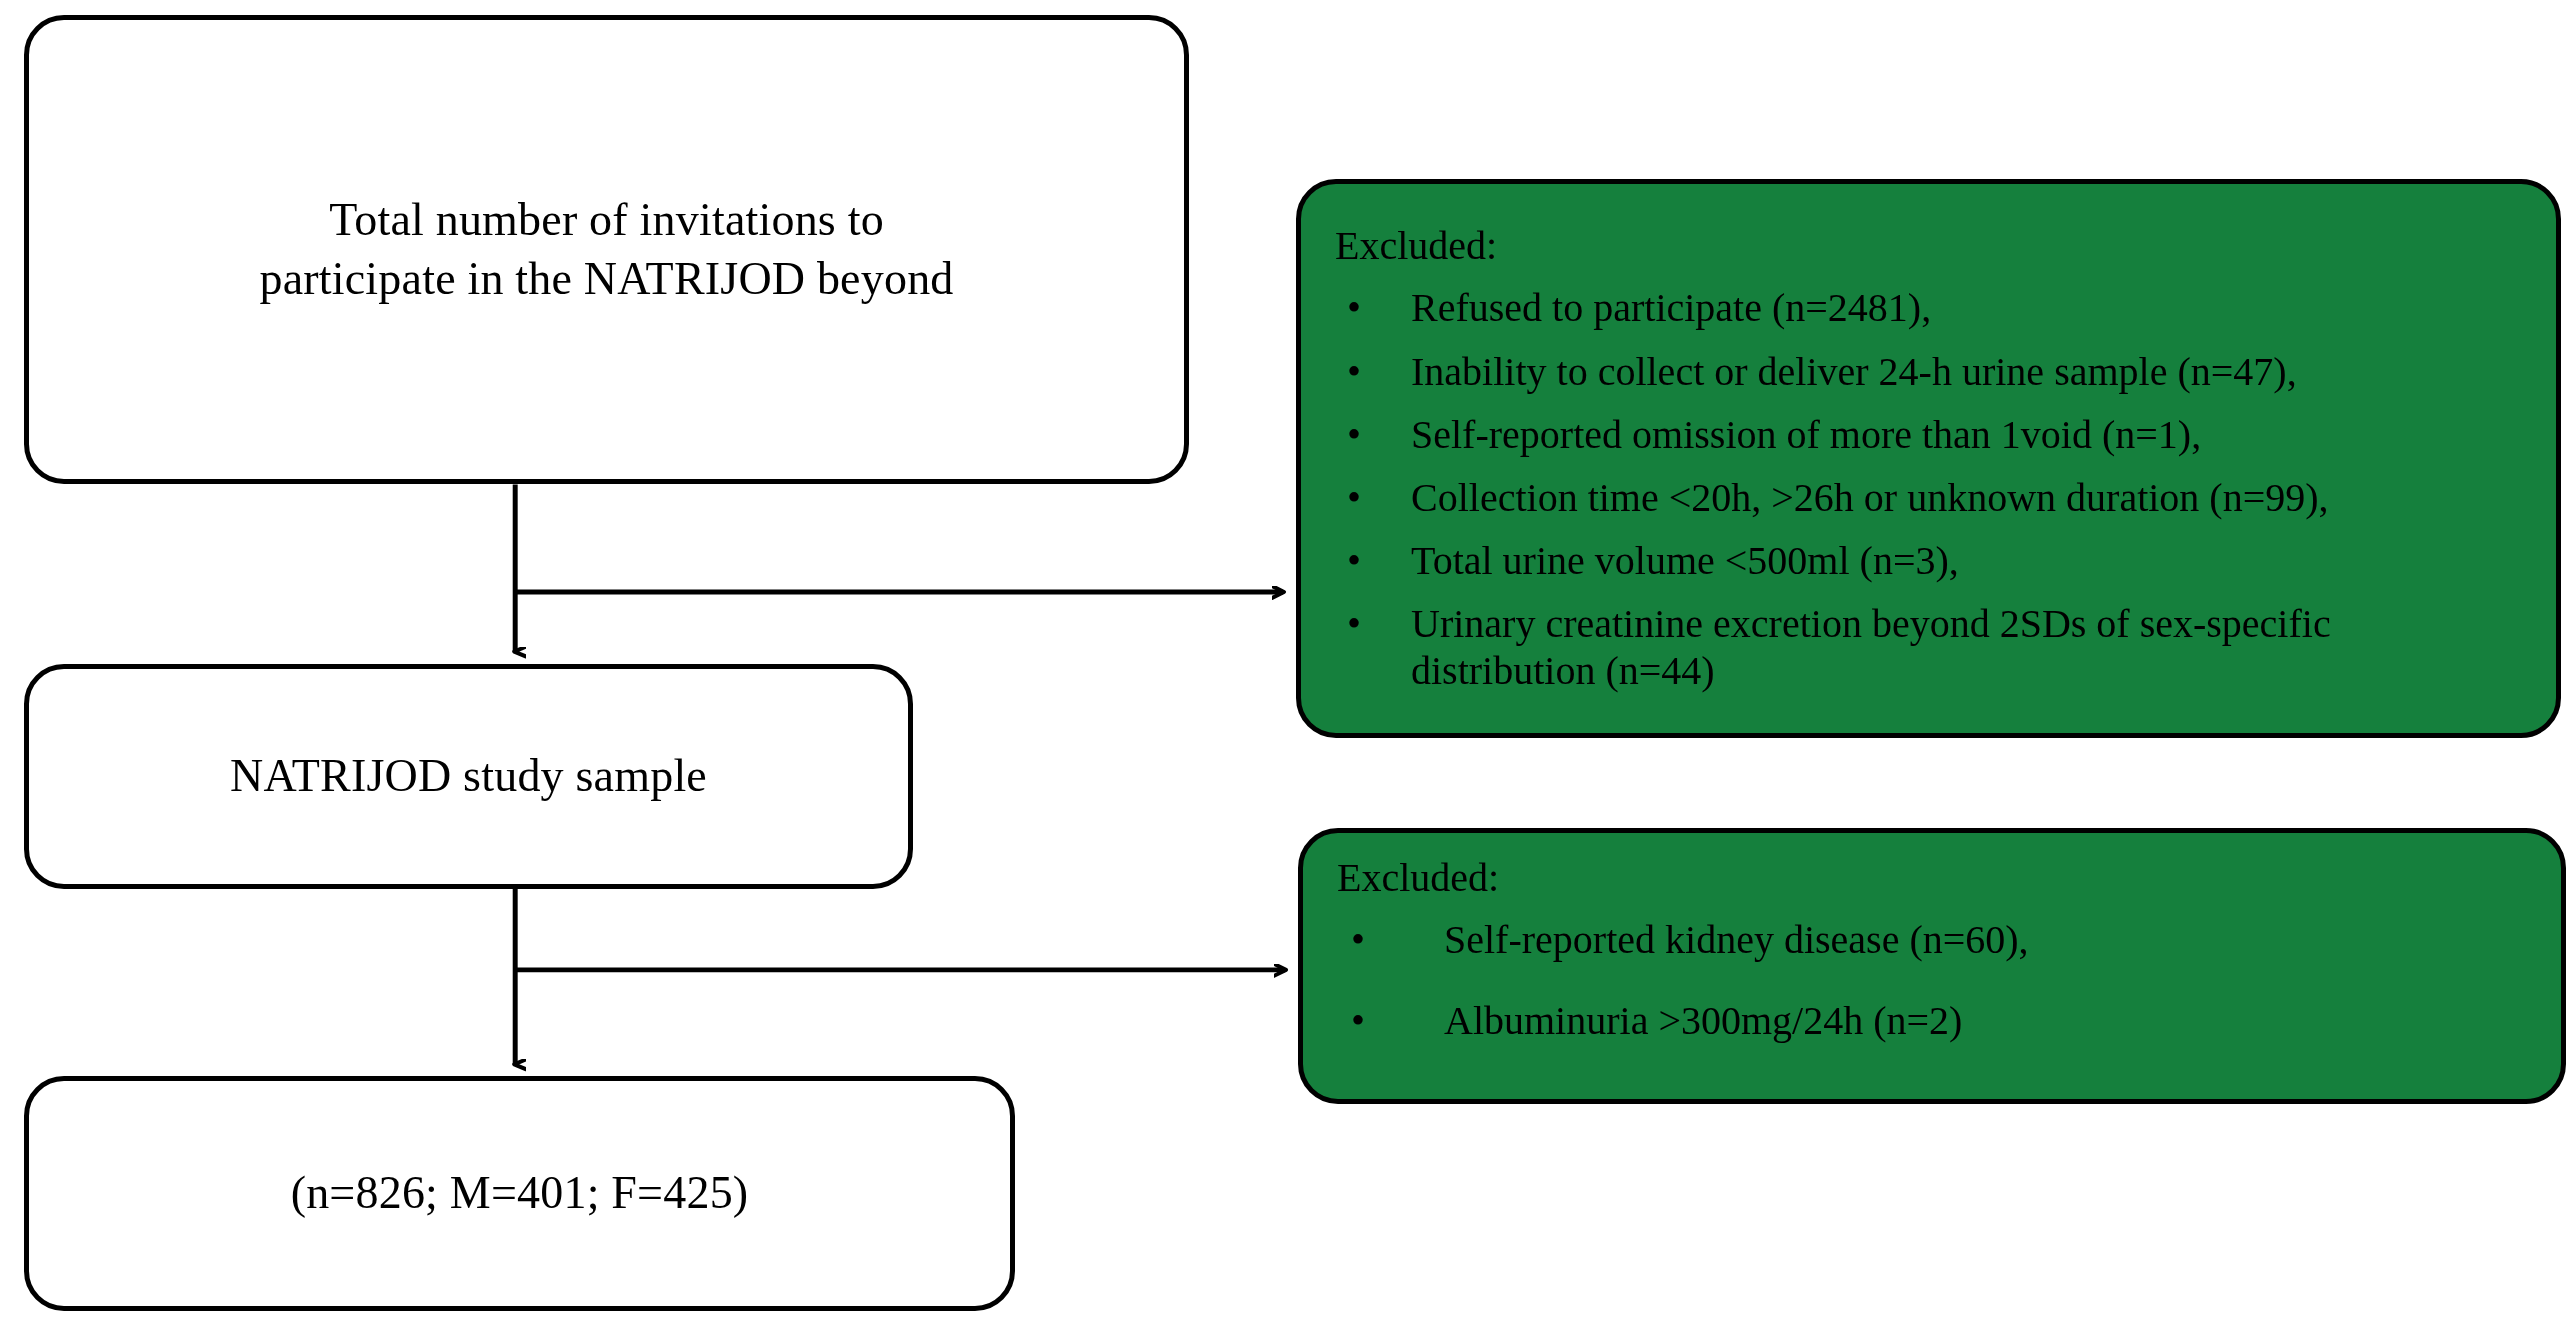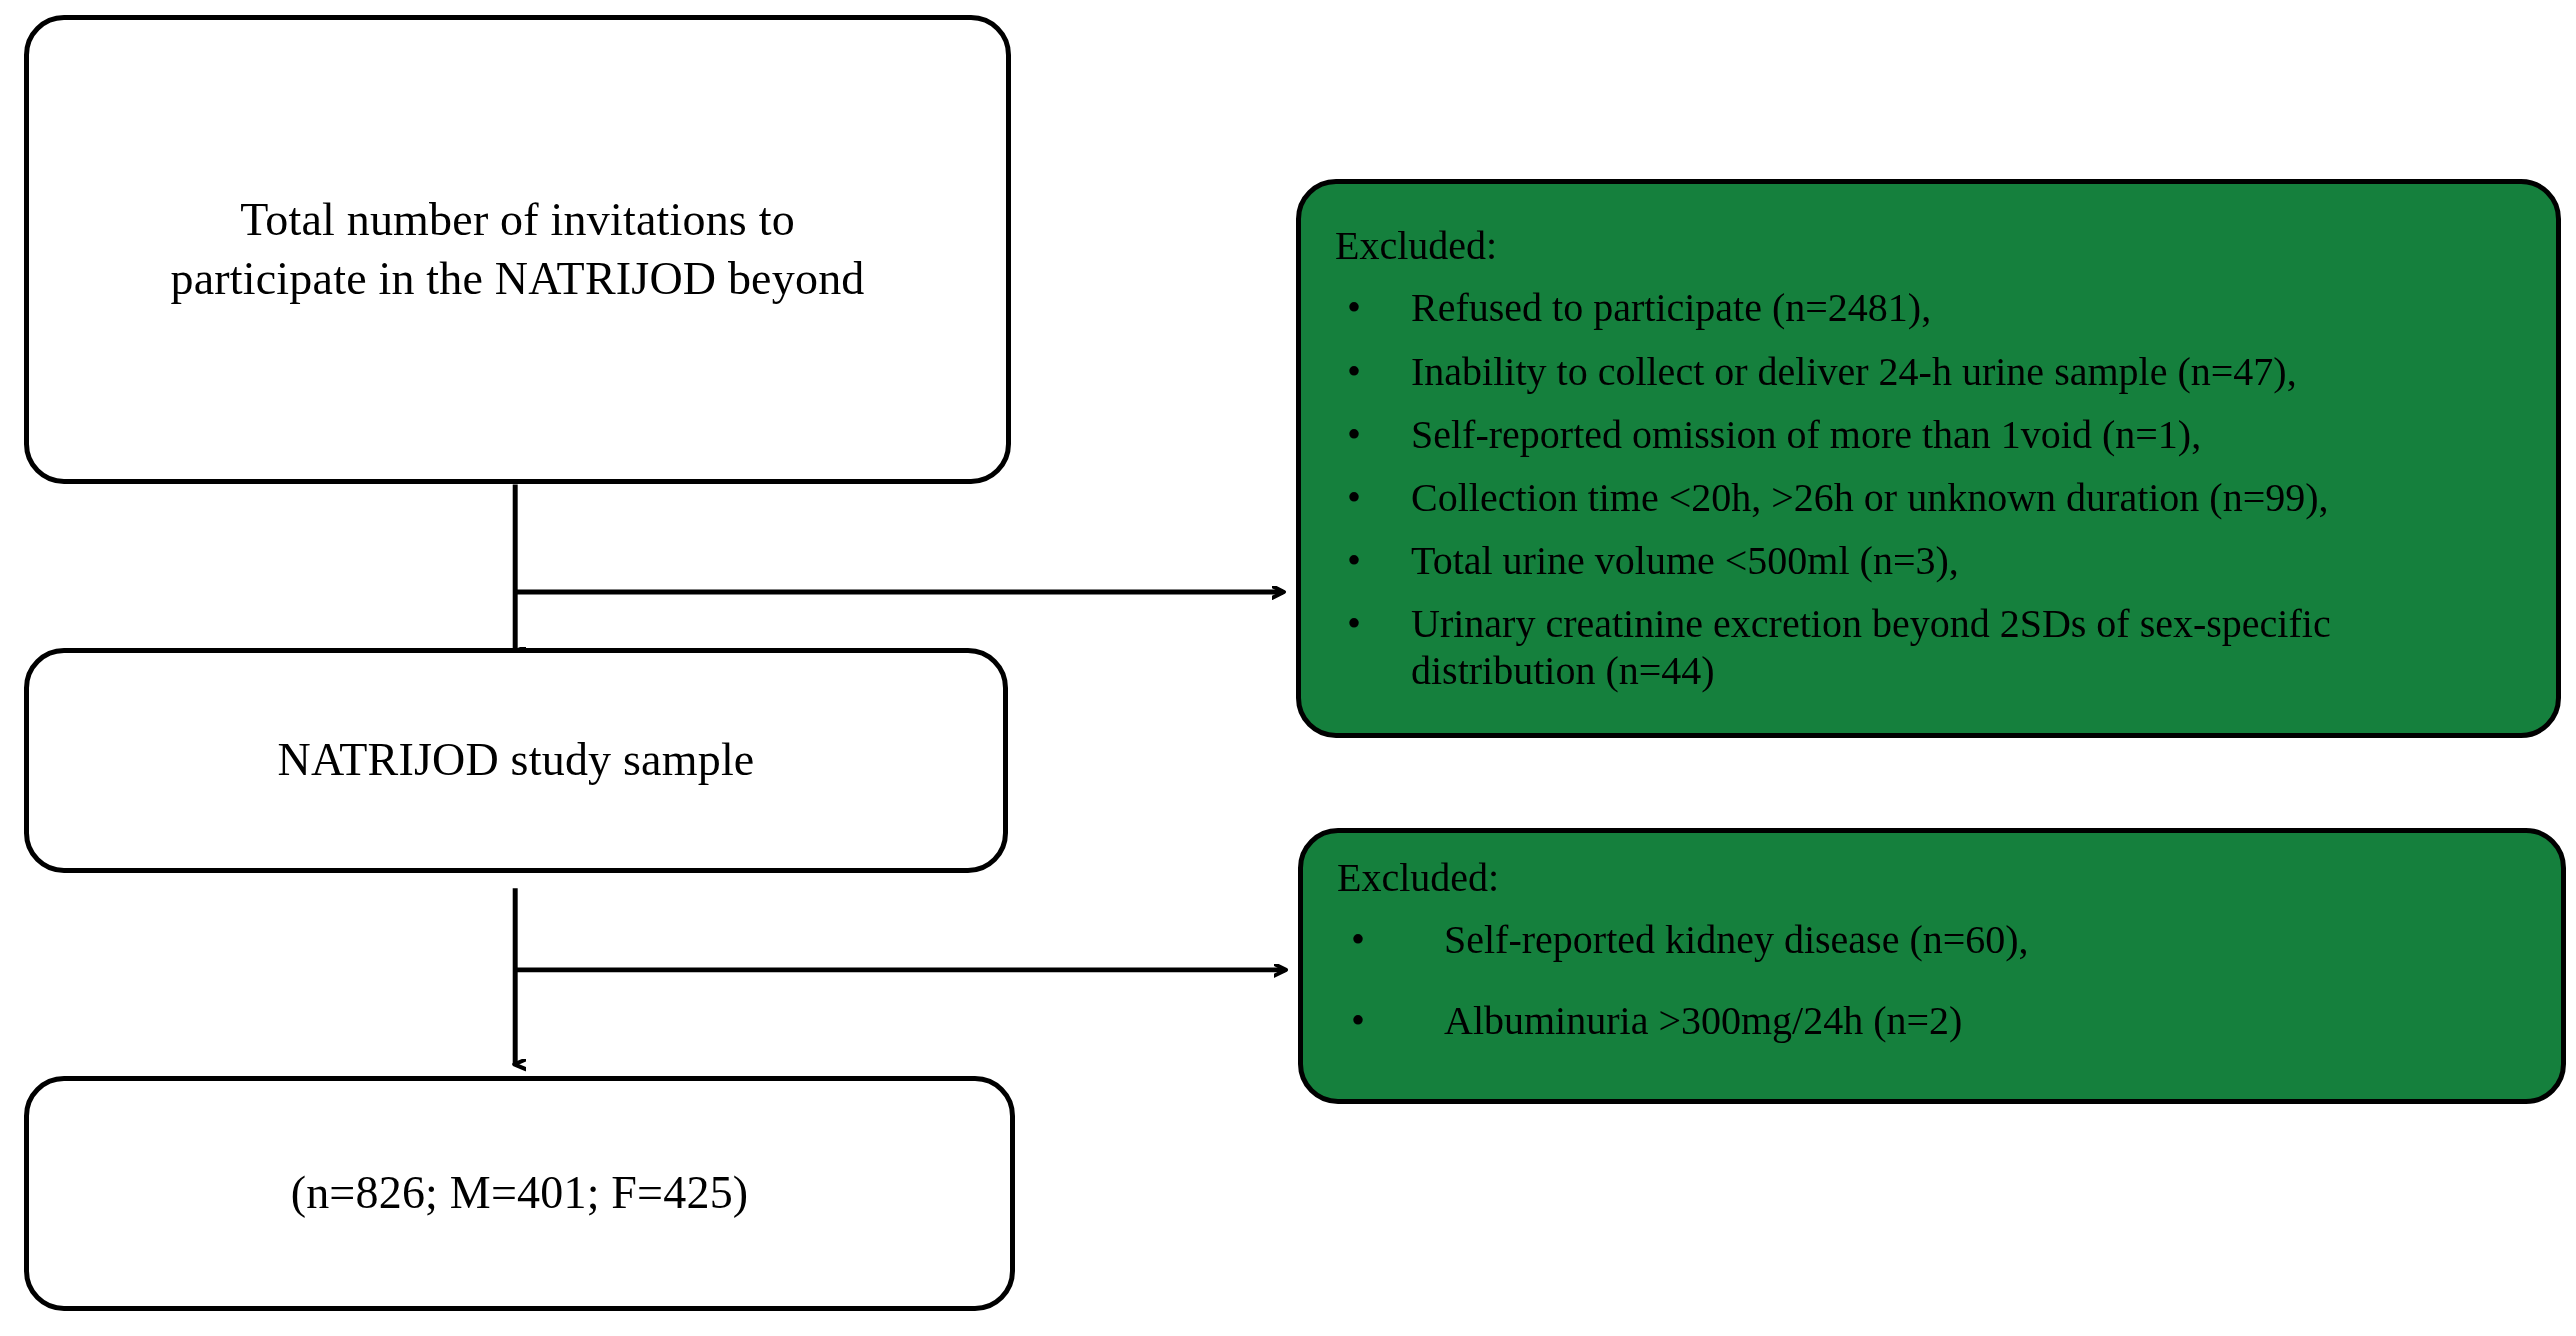--- a/index.html
+++ b/index.html
@@ -107,28 +107,28 @@
 
     <line x1="518" y1="487" x2="518" y2="655" stroke="#000" stroke-width="5" marker-end="url(#arrowdown)"></line>
 
     <line x1="518" y1="595" x2="1290" y2="595" stroke="#000" stroke-width="5" marker-end="url(#arrowright)"></line>
 
     <line x1="518" y1="893" x2="518" y2="1070" stroke="#000" stroke-width="5" marker-end="url(#arrowdown)"></line>
 
     <line x1="518" y1="975" x2="1292" y2="975" stroke="#000" stroke-width="5" marker-end="url(#arrowright)"></line>
   </svg>
 
-  <div class="node" style="left:24px; top:15px; width:987px; height:469px;">
+  <div class="node" style="left:24px; top:15px; width:1165px; height:469px;">
     <div class="node-text">
       <span class="line">Total number of invitations to</span>
       <span class="line">participate in the NATRIJOD beyond</span>
     </div>
   </div>
 
-  <div class="node" style="left:24px; top:648px; width:984px; height:225px;">
+  <div class="node" style="left:24px; top:664px; width:889px; height:225px;">
     <div class="node-text">
       <span class="line">NATRIJOD study sample</span>
     </div>
   </div>
 
   <div class="node" style="left:24px; top:1076px; width:991px; height:235px;">
     <div class="node-text">
       <span class="line">(n=826; M=401; F=425)</span>
     </div>
   </div>

